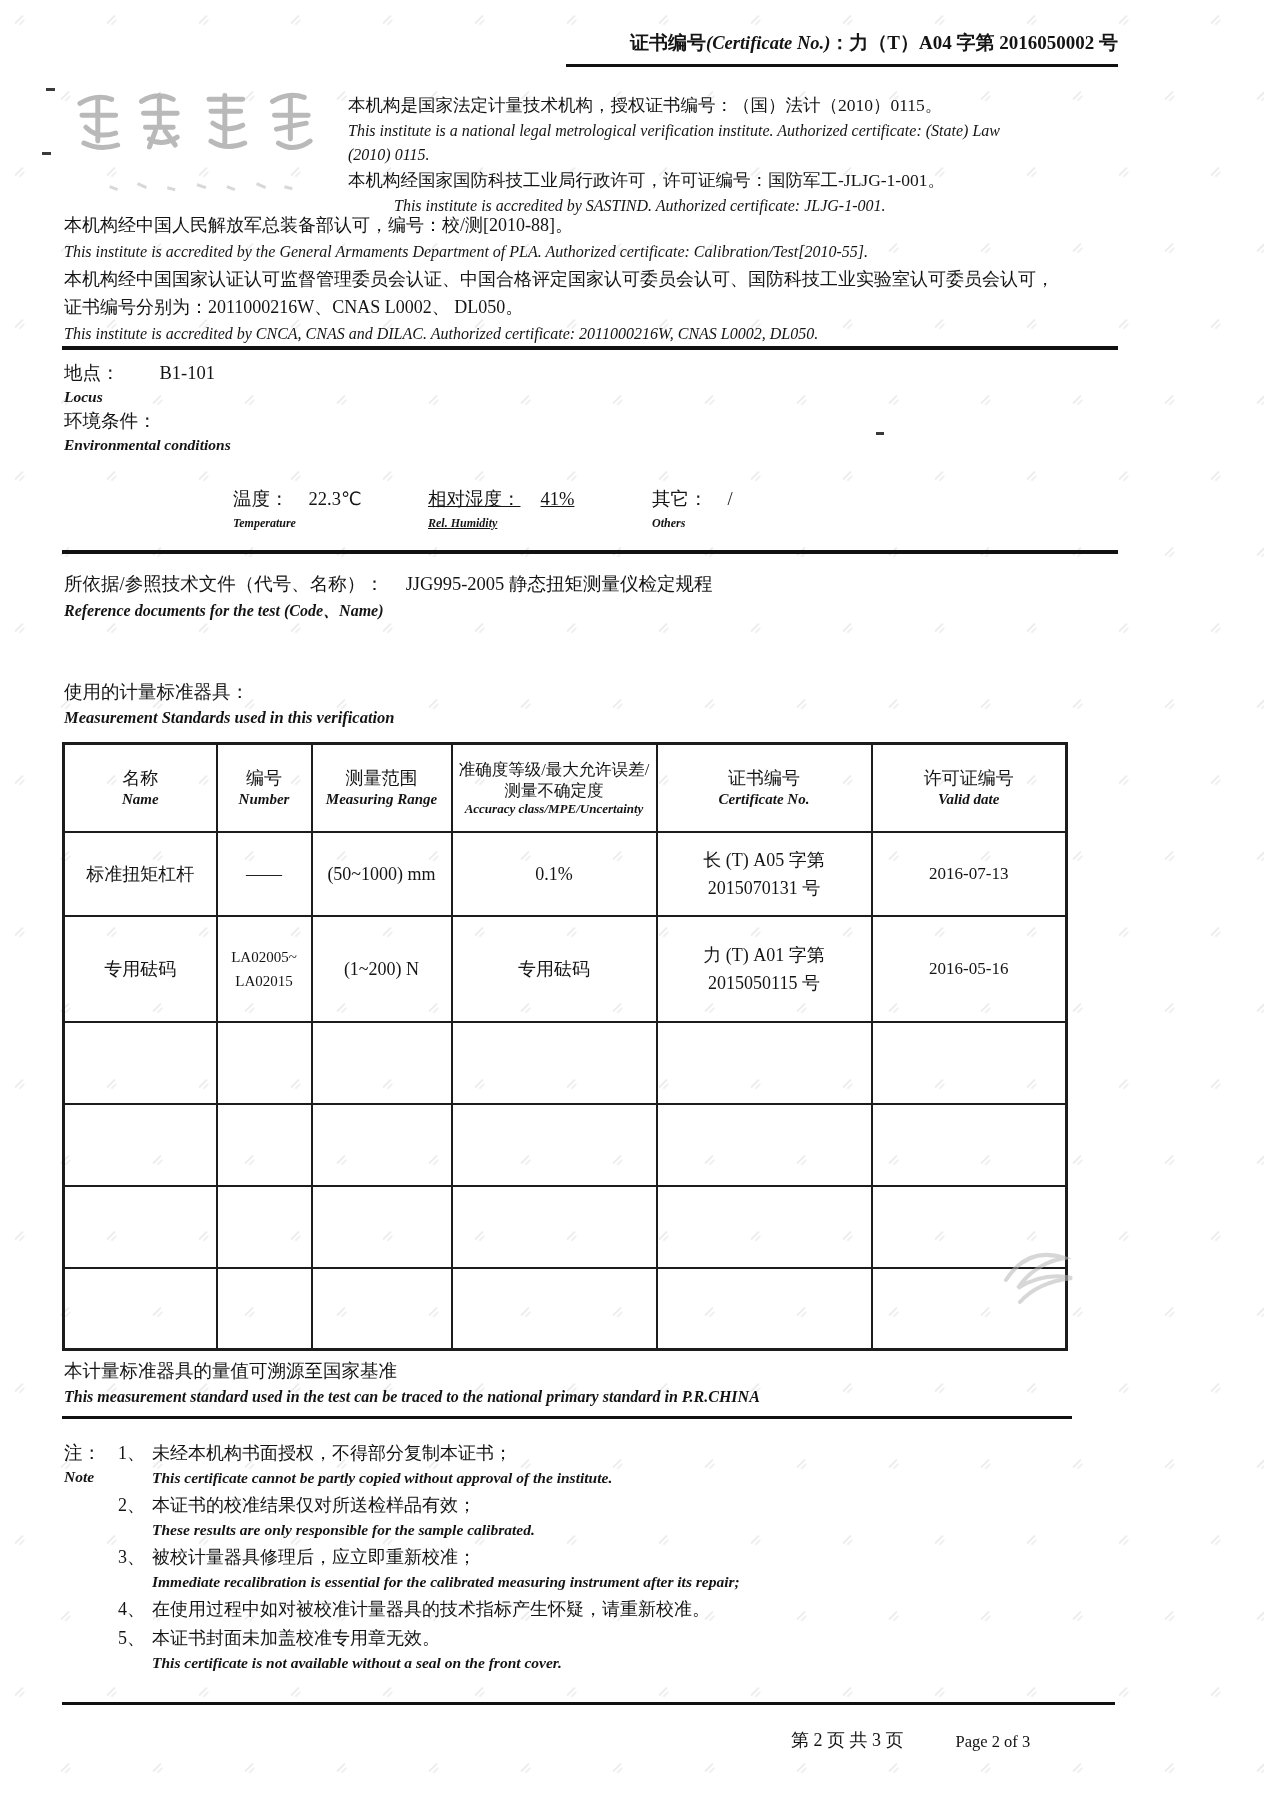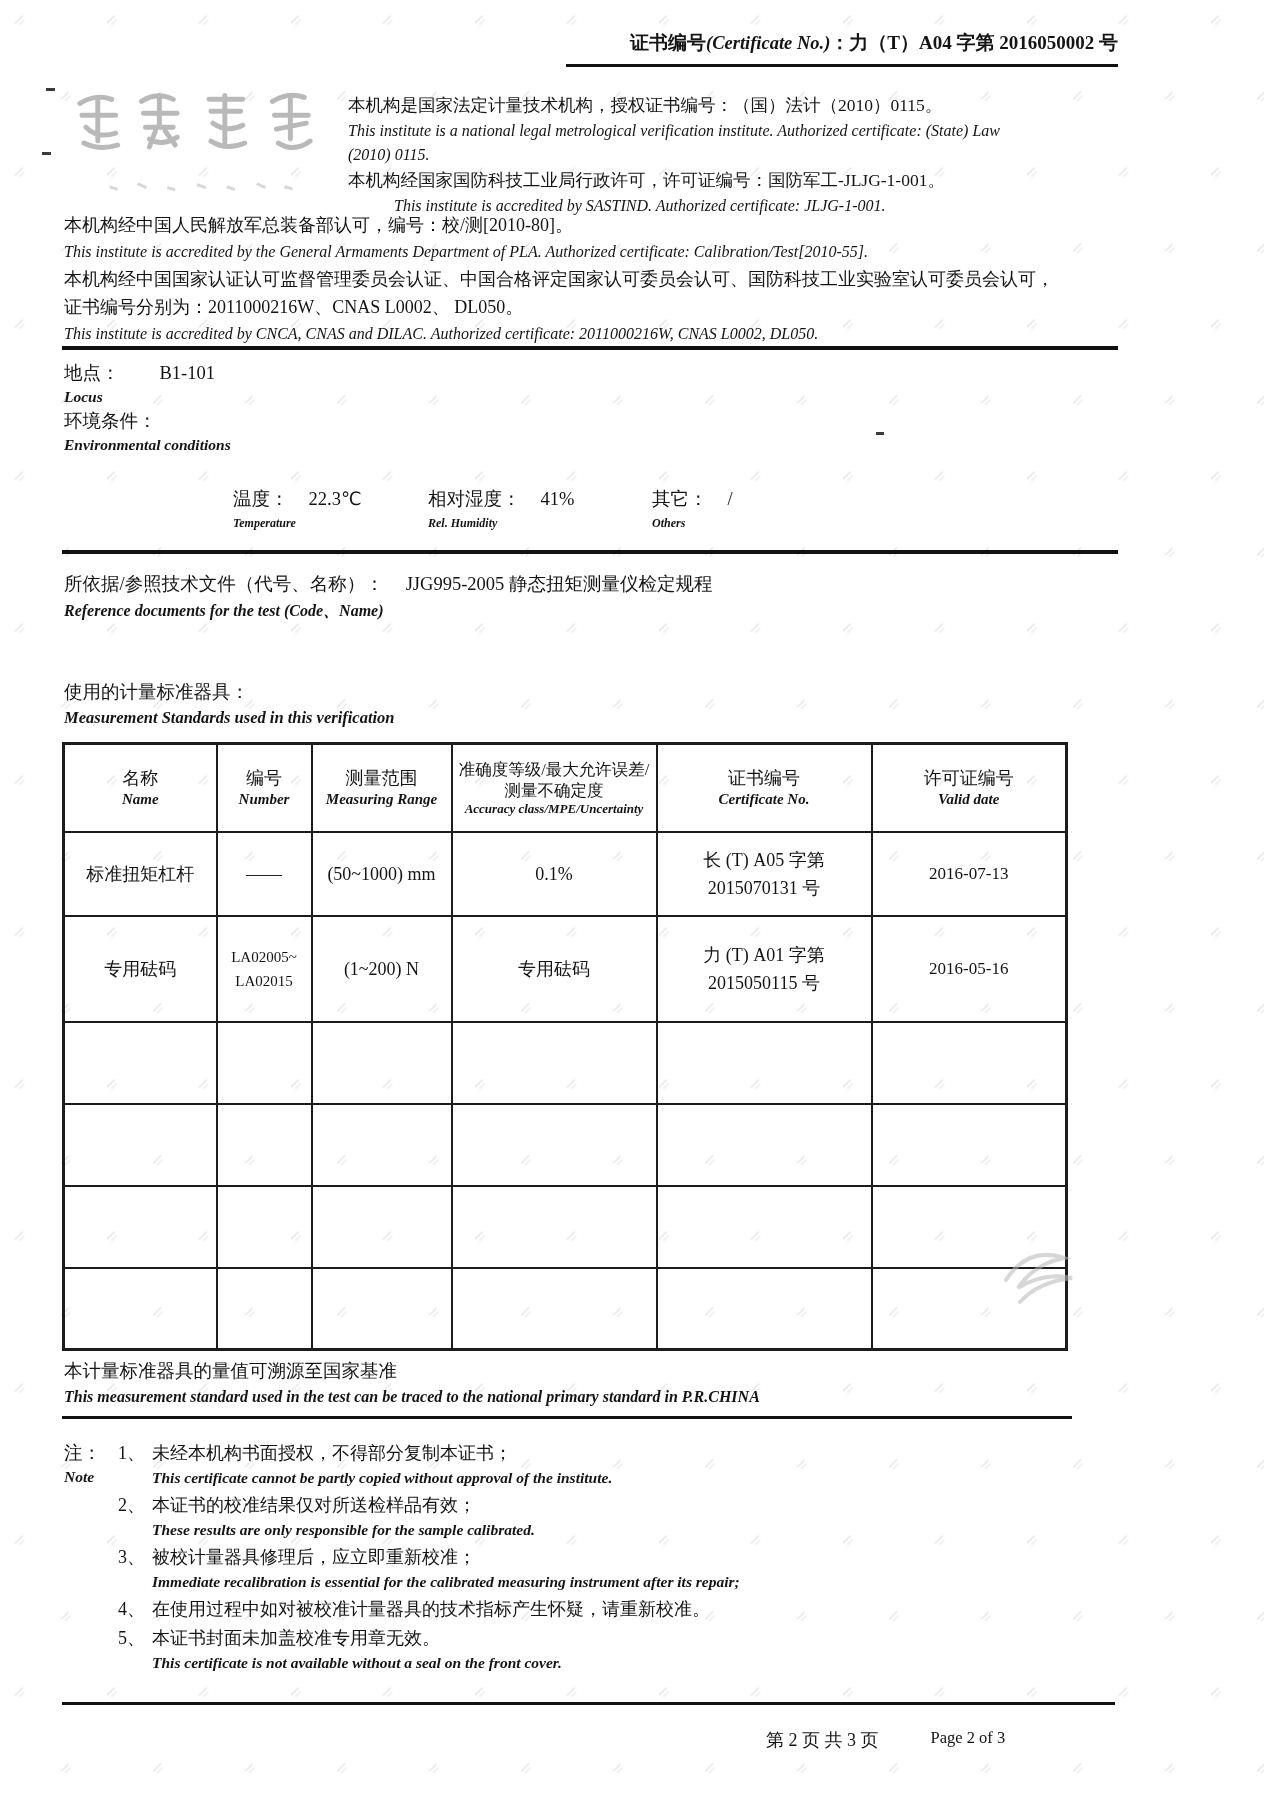--- a/index.html
+++ b/index.html
@@ -44,21 +44,21 @@
   .locus-block { position:absolute; left:64px; top:360px; }
   .locus-block .big { font-size:18.5px; line-height:26px; }
   .locus-block .sub { font-size:15.5px; line-height:22px; }
   .locus-value { margin-left:40px; }
 
   .env-row { position:absolute; top:486px; left:0; width:1036px; height:60px; }
   .env-item { position:absolute; }
   .env-item .line1 { font-size:18.5px; line-height:26px; white-space:nowrap; }
   .env-item .val { margin-left:20px; }
   .env-item .line2 { font-size:12px; line-height:22px; }
-  .env-t { left:233px; } .env-h { left:428px; } .env-o { left:652px; }
+  .env-t { left:233px; } .env-h { left:428px;text-decoration:underline; } .env-o { left:652px; }
 
   .reference { position:absolute; left:64px; top:570px; width:1000px; }
   .reference .line1 { font-size:18.5px; line-height:28px; }
   .reference .val { margin-left:22px;margin-top:12px; }
   .reference .line2 { font-size:16px; line-height:26px; }
 
   .std-title { position:absolute; left:64px; top:678px; }
   .std-title .t-cn { font-size:18.5px; line-height:28px; }
   .std-title .t-en { font-size:16.5px; line-height:24px; }
 
@@ -83,21 +83,21 @@
 
   .notes { position:absolute; left:64px; top:1440px; width:1010px; display:flex; }
   .notes .nlabel { width:54px; flex:0 0 54px; }
   .notes .nlabel .n-cn { font-size:18.5px; line-height:26px; }
   .notes .nlabel .n-en { font-size:15.5px; line-height:22px; }
   .note-item { margin-bottom:3px; }
   .note-item .row1 { display:flex; font-size:18px; line-height:26px; }
   .note-item .row1 .num { width:34px; flex:0 0 34px; }
   .note-item .row2 { margin-left:34px; font-size:15.5px; line-height:23px; }
 
-  .footer { position:absolute; left:766px; top:1728px; display:flex; gap:52px; align-items:flex-start; }
+  .footer { position:absolute; left:791px; top:1728px; display:flex; gap:52px; align-items:flex-end; }
   .footer .f-cn { font-size:18px; }
   .footer .f-en { font-size:16.5px; font-family:"Liberation Serif",serif; }
 
   .speck { position:absolute; background:#3a3a3a; }
   .smudge { position:absolute; left:998px; top:1232px; width:95px; height:95px; opacity:.55; }
 </style>
 </head>
 <body>
 
 <div class="page">
@@ -459,21 +459,21 @@
   </svg>
 
   <div class="intro-a">
     <div class="cn l-cn">本机构是国家法定计量技术机构，授权证书编号：（国）法计（2010）0115。</div>
     <div class="en l-en">This institute is a national legal metrological verification institute.    Authorized certificate: (State) Law (2010) 0115.</div>
     <div class="cn l-cn">本机构经国家国防科技工业局行政许可，许可证编号：国防军工-JLJG-1-001。</div>
     <div class="en l-en indent">This institute is accredited by SASTIND. Authorized certificate: JLJG-1-001.</div>
   </div>
 
   <div class="intro-b">
-    <div class="cn l-cn">本机构经中国人民解放军总装备部认可，编号：校/测[2010-80]。</div>
+    <div class="cn l-cn">本机构经中国人民解放军总装备部认可，编号：校/测[2010-88]。</div>
     <div class="en l-en">This institute is accredited by the General Armaments Department of PLA. Authorized certificate: Calibration/Test[2010-55].</div>
     <div class="cn l-cn2">本机构经中国国家认证认可监督管理委员会认证、中国合格评定国家认可委员会认可、国防科技工业实验室认可委员会认可，证书编号分别为：2011000216W、CNAS L0002、 DL050。</div>
     <div class="en l-en">This institute is accredited by CNCA, CNAS and DILAC. Authorized certificate: 2011000216W, CNAS L0002, DL050.</div>
   </div>
 
   <div class="rule rule1"></div>
 
   <div class="locus-block">
     <div class="cn big">
       <span>地点：</span><span class="locus-value">B1-101</span>

